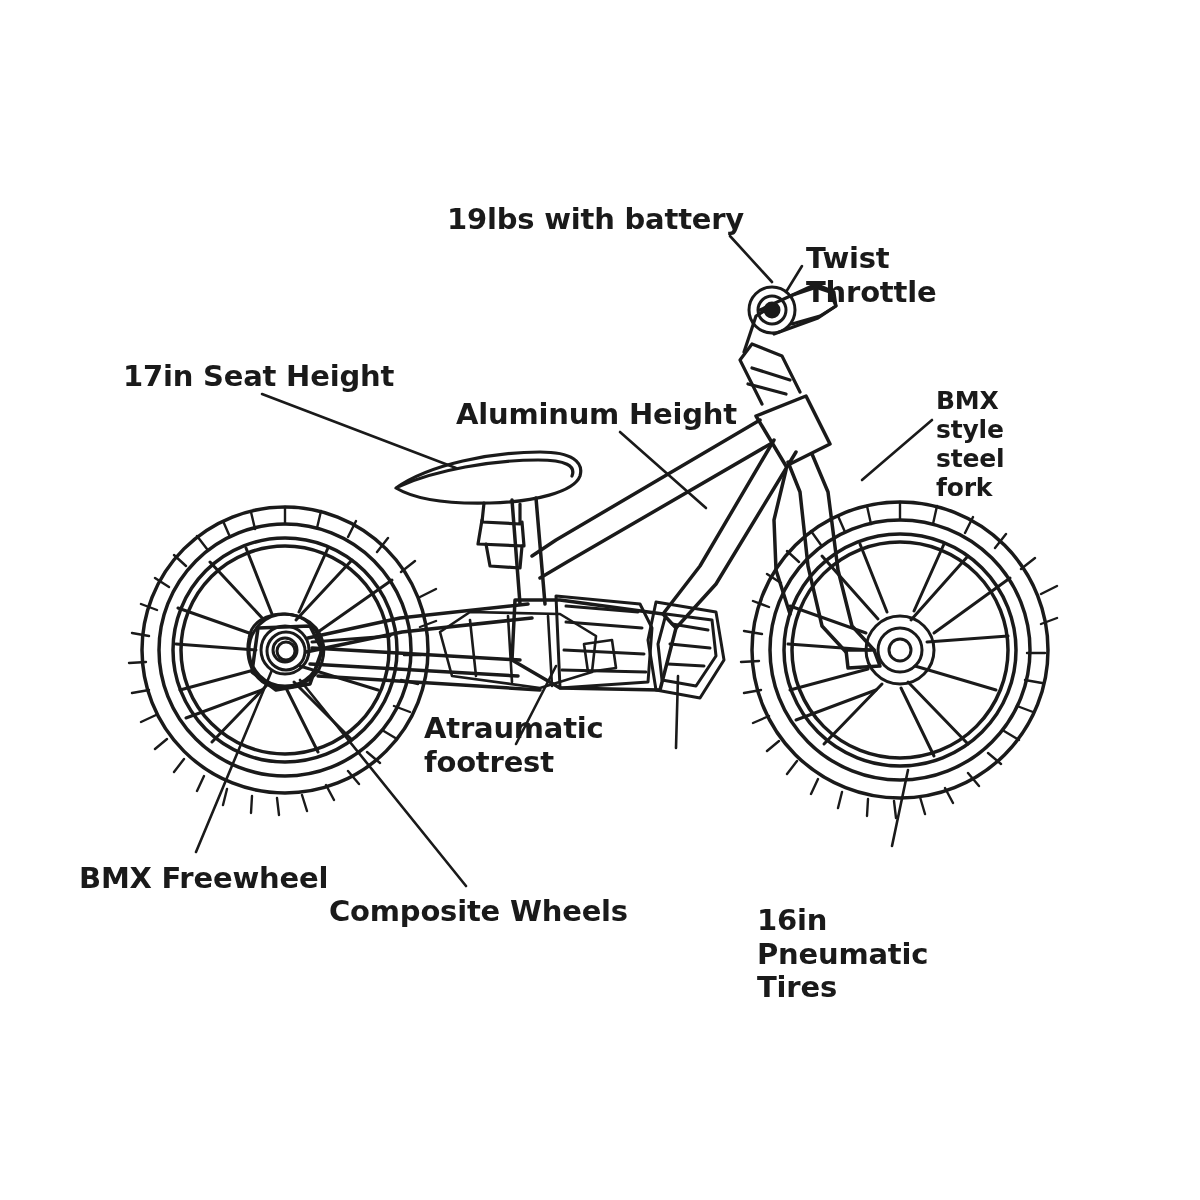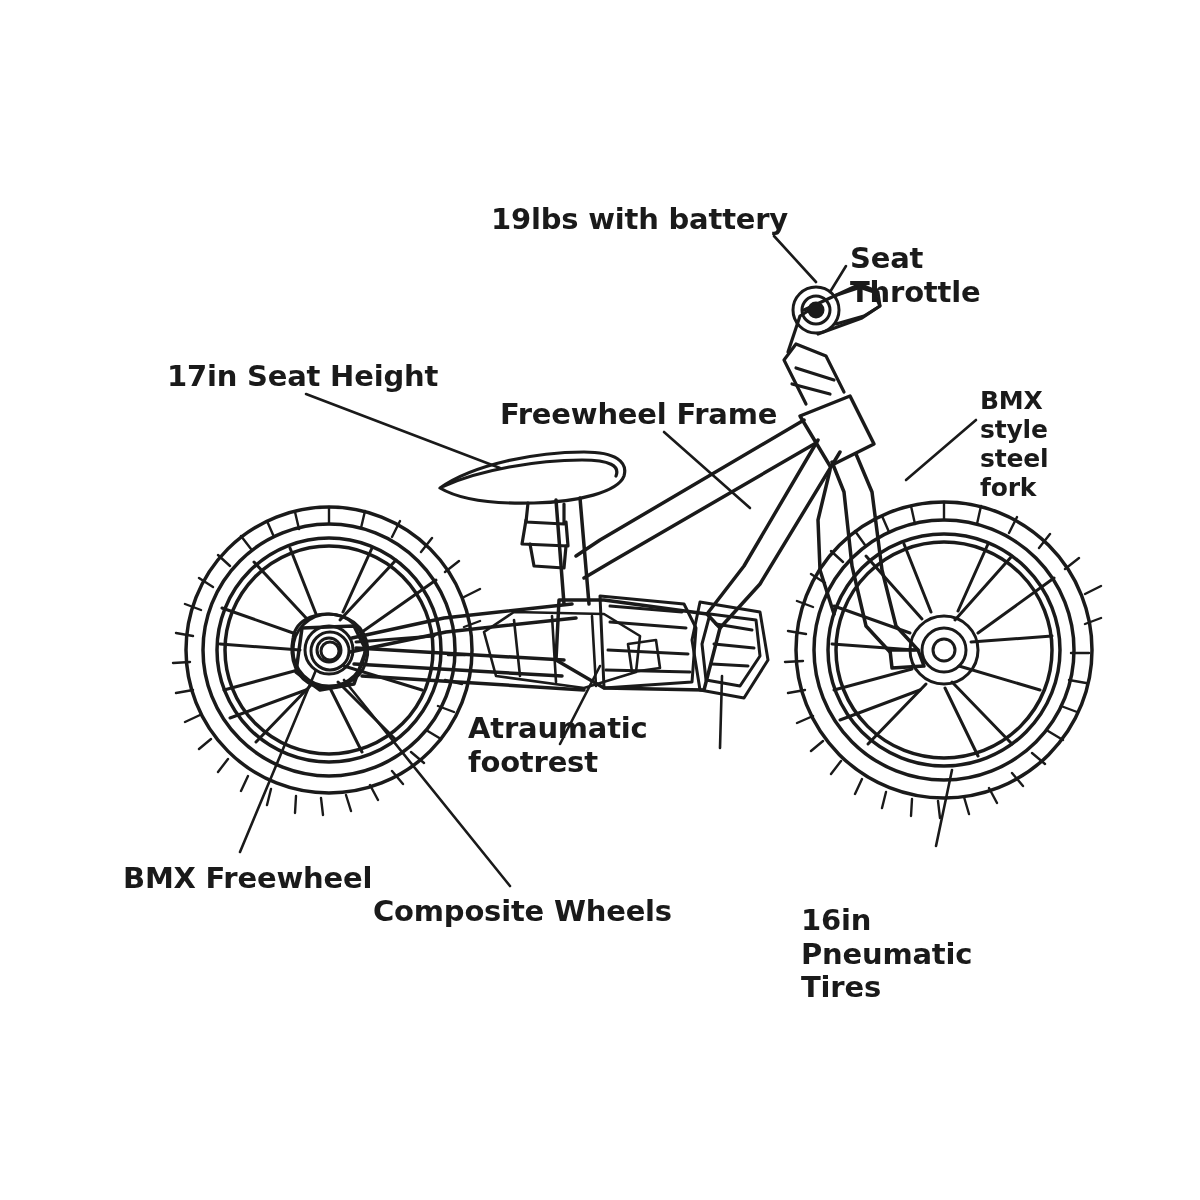--- a/index.html
+++ b/index.html
@@ -12,21 +12,20 @@
     height: 1200px;
     overflow: hidden;
     font-family: "DejaVu Sans", sans-serif;
     color: #1a1a1a;
   }
   #diagram {
     position: relative;
     width: 1000px;
     height: 1200px;
     background: #ffffff;
-    margin-left: 44px;
   }
   #art {
     position: absolute;
     left: 0;
     top: 0;
     width: 1200px;
     height: 1200px;
   }
   .callout {
     position: absolute;
@@ -201,23 +200,23 @@
         <path d="M676 748 L678 676"></path>
         <path d="M196 852 L272 670"></path>
         <path d="M466 886 L300 680"></path>
         <path d="M892 846 L908 770"></path>
       </g>
 
     </g>
   </svg>
 
   <div class="callout c-weight">19lbs with battery</div>
-  <div class="callout c-throttle">Seat Throttle</div>
+  <div class="callout c-throttle">Twist Throttle</div>
   <div class="callout c-seat">17in Seat Height</div>
-  <div class="callout c-frame">Freewheel Frame</div>
+  <div class="callout c-frame">Aluminum Height</div>
   <div class="callout c-fork">BMX style
 steel fork</div>
   <div class="callout c-footrest">Atraumatic
 footrest</div>
   <div class="callout c-wheels">Composite Wheels</div>
   <div class="callout c-freewheel">BMX Freewheel</div>
   <div class="callout c-tires">16in Pneumatic Tires</div>
 
 </div>
 

